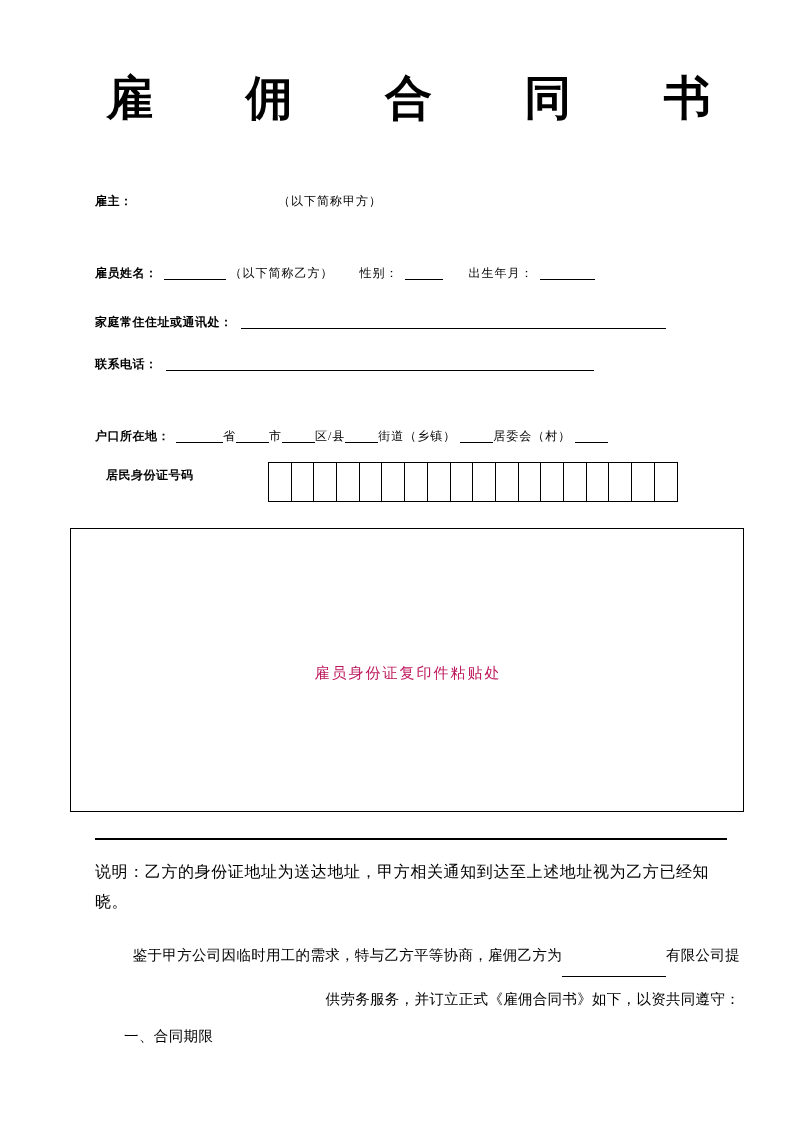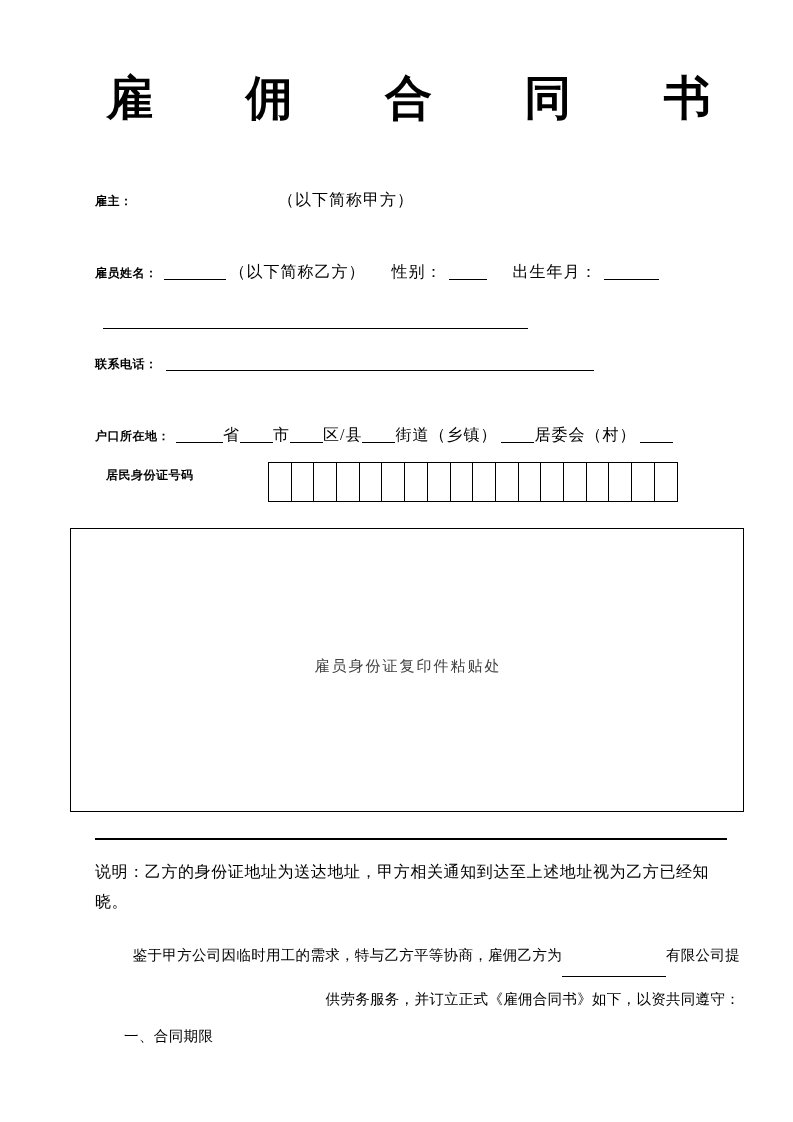--- a/index.html
+++ b/index.html
@@ -48,21 +48,21 @@
   }
   .lbl-bold {
     font-family: "DejaVu Sans", "Liberation Sans", sans-serif;
     font-weight: bold;
     font-size: 12px;
     letter-spacing: 0.5px;
   }
   .txt-serif {
     font-family: Liberation Serif, serif;
     font-weight: normal;
-    font-size: 16px;
+    font-size: 12px;
     letter-spacing: 1px;
   }
 
   
   .blank {
     display: inline-block;
     border-bottom: 1.6px solid #000;
     vertical-align: bottom;
     height: 15px;
   }
@@ -120,27 +120,27 @@
     left: 70px;
     top: 528px;
     width: 674px;
     height: 284px;
     border: 1.6px solid #000;
     box-sizing: border-box;
   }
   #photo-box-label {
     position: absolute;
     left: 0;
-    top: 128px;
+    top: 135px;
     width: 674px;
     text-align: center;
     font-family: "DejaVu Serif", "Liberation Serif", serif;
     font-size: 15px;
     letter-spacing: 2px;
-    color: #404040;
+    color: #be185d;
   }
 
   
   #divider {
     position: absolute;
     left: 95px;
     top: 838px;
     width: 632px;
     height: 0;
     border-top: 2px solid #000;
@@ -201,21 +201,21 @@
   <div class="row" id="employer-row">
     <span class="lbl-bold">雇主：</span>
     <span class="txt-serif" id="employer-alias">（以下简称甲方）</span>
   </div>
 
   <div class="row" id="employee-row">
     <span class="lbl-bold">雇员姓名：</span><span class="blank" id="employee-name-blank"></span><span class="txt-serif">（以下简称乙方）</span><span class="gap-md"></span><span class="txt-serif">性别：</span><span class="blank" id="gender-blank"></span><span class="gap-md"></span><span class="txt-serif">出生年月：</span><span class="blank" id="birth-blank"></span>
   </div>
 
   <div class="row" id="address-row">
-    <span class="blank" id="address-blank"></span>
+    <span class="lbl-bold">家庭常住住址或通讯处：</span><span class="blank" id="address-blank"></span>
   </div>
 
   <div class="row" id="phone-row">
     <span class="lbl-bold">联系电话：</span><span class="blank" id="phone-blank"></span>
   </div>
 
   <div class="row" id="hukou-row">
     <span class="lbl-bold">户口所在地：</span><span class="blank b-prov"></span><span class="txt-serif">省</span><span class="blank b-city"></span><span class="txt-serif">市</span><span class="blank b-dist"></span><span class="txt-serif">区/县</span><span class="blank b-street"></span><span class="txt-serif">街道（乡镇）</span><span class="blank b-comm"></span><span class="txt-serif">居委会（村）</span><span class="blank b-last"></span>
   </div>
 

